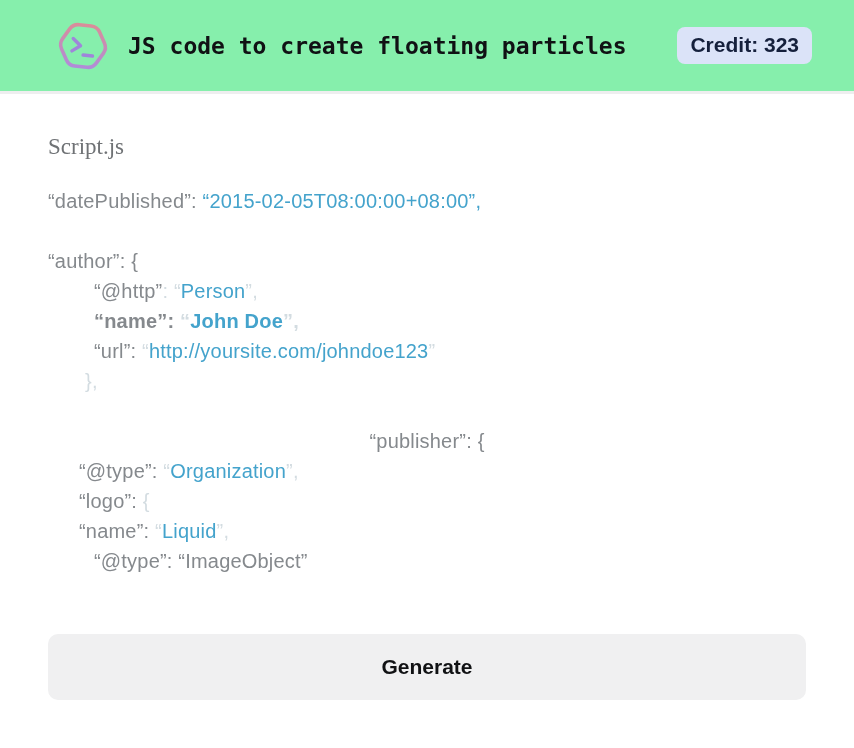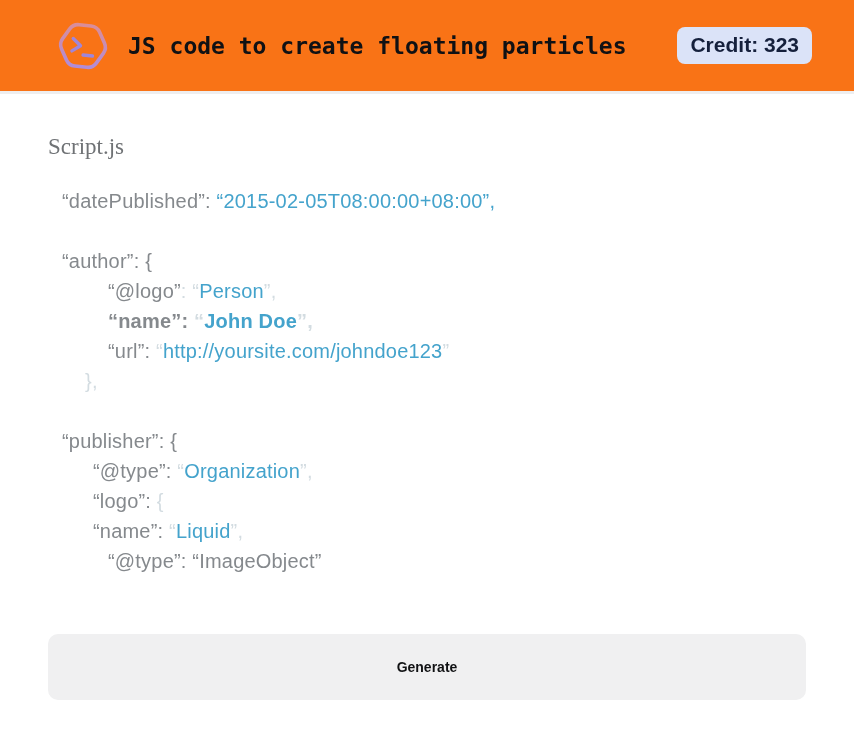--- a/index.html
+++ b/index.html
@@ -13,21 +13,21 @@
     position: relative;
   }
 
   
   .header {
     height: 94px;
     display: flex;
     align-items: center;
     padding: 0 42px 0 55px;
     border-bottom: 3px solid #eeeeef;
-    background: #f97316;
+    background: #86efac;
   }
   .logo-wrap {
     width: 56px;
     height: 56px;
     flex: 0 0 auto;
     display: flex;
     align-items: center;
     justify-content: center;
   }
   .page-title {
@@ -64,35 +64,35 @@
   .code-block {
     margin-top: 24px;
     font-size: 20px;
     line-height: 30px;
     letter-spacing: 0.2px;
   }
   .code-line {
     height: 30px;
     white-space: pre;
   }
-  .seg-key   { color: var(--key-gray,  #85898d); margin-left: 14px; }
+  .seg-key   { color: var(--key-gray,  #85898d); }
   .seg-blue  { color: var(--value-blue, #44a3cc); }
   .seg-faint { color: var(--faint-gray, #d3dce1); }
 
   
   .generate-button {
     display: block;
     width: 100%;
     margin-top: 58px;
     height: 66px;
     border: none;
     border-radius: 10px;
     background: #f0f0f1;
     font-family: "Liberation Sans", sans-serif;
-    font-size: 14px;
+    font-size: 21px;
     font-weight: 700;
     color: #111214;
     cursor: pointer;
   }
 </style>
 </head>
 <body>
 
 <div class="page" style="--key-gray: #85898d; --value-blue: #44a3cc; --faint-gray: #d3dce1; --badge-bg: #dbe3f8; --badge-text: #15203c;">
 
@@ -117,26 +117,26 @@
     <span class="credit-badge">Credit: 323</span>
   </header>
 
   <main class="content">
     <div class="filename">Script.js</div>
 
     <div class="code-block" id="code-block">
         <div class="code-line" style="padding-left: 0px;"><span class="seg-key">“datePublished”: </span><span class="seg-blue">“2015-02-05T08:00:00+08:00”,</span></div>
         <div class="code-line" style="padding-left: 0px;"></div>
         <div class="code-line" style="padding-left: 0px;"><span class="seg-key">“author”: {</span></div>
-        <div class="code-line" style="padding-left: 46px;"><span class="seg-key">“@logo”</span><span class="seg-faint">: </span><span class="seg-faint">“</span><span class="seg-blue">Person</span><span class="seg-faint">”,</span></div>
+        <div class="code-line" style="padding-left: 46px;"><span class="seg-key">“@http”</span><span class="seg-faint">: </span><span class="seg-faint">“</span><span class="seg-blue">Person</span><span class="seg-faint">”,</span></div>
         <div class="code-line" style="padding-left: 46px; font-weight: bold;"><span class="seg-key">“name”: </span><span class="seg-faint">“</span><span class="seg-blue">John Doe</span><span class="seg-faint">”,</span></div>
         <div class="code-line" style="padding-left: 46px;"><span class="seg-key">“url”: </span><span class="seg-faint">“</span><span class="seg-blue">http://yoursite.com/johndoe123</span><span class="seg-faint">”</span></div>
         <div class="code-line" style="padding-left: 37px;"><span class="seg-faint">},</span></div>
         <div class="code-line" style="padding-left: 0px;"></div>
-        <div class="code-line" style="padding-left: 0px;"><span class="seg-key">“publisher”: {</span></div>
+        <div class="code-line" style="padding-left: 0px; text-align: center;"><span class="seg-key">“publisher”: {</span></div>
         <div class="code-line" style="padding-left: 31px;"><span class="seg-key">“@type”: </span><span class="seg-faint">“</span><span class="seg-blue">Organization</span><span class="seg-faint">”,</span></div>
         <div class="code-line" style="padding-left: 31px;"><span class="seg-key">“logo”: </span><span class="seg-faint">{</span></div>
         <div class="code-line" style="padding-left: 31px;"><span class="seg-key">“name”: </span><span class="seg-faint">“</span><span class="seg-blue">Liquid</span><span class="seg-faint">”,</span></div>
         <div class="code-line" style="padding-left: 46px;"><span class="seg-key">“@type”: “ImageObject”</span></div>
       </div>
 
     <button class="generate-button">Generate</button>
   </main>
 
 </div>

